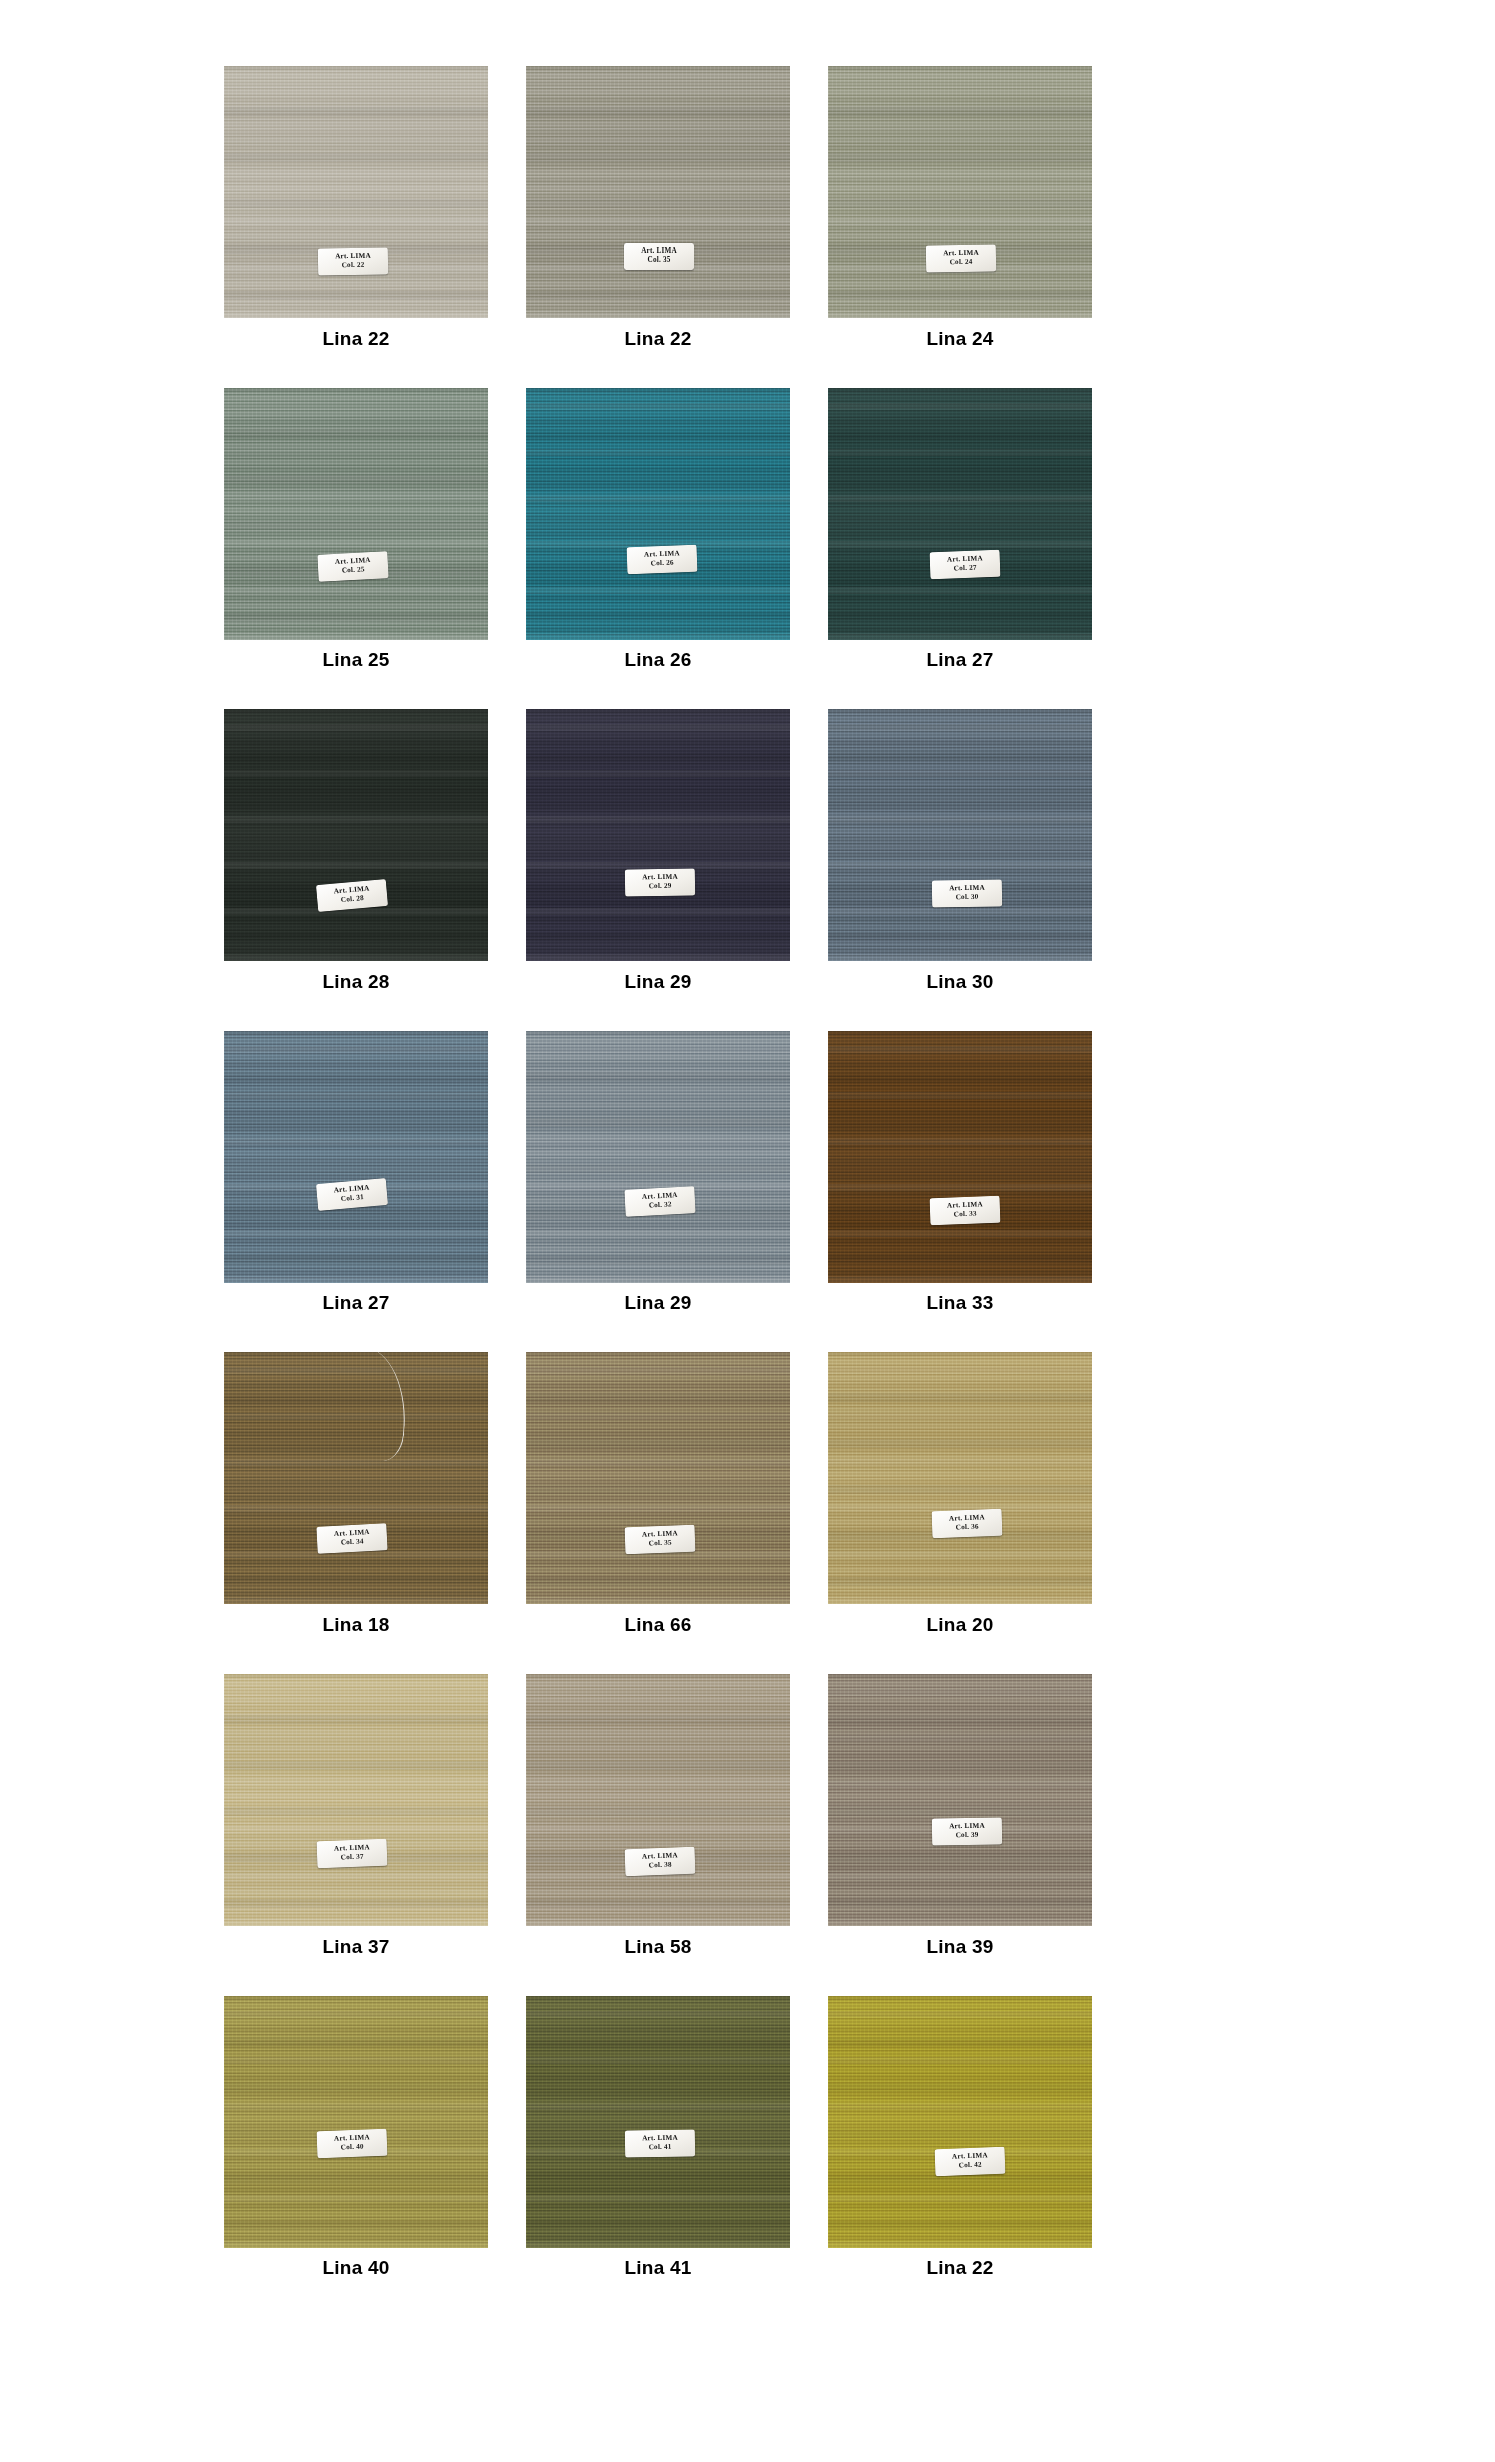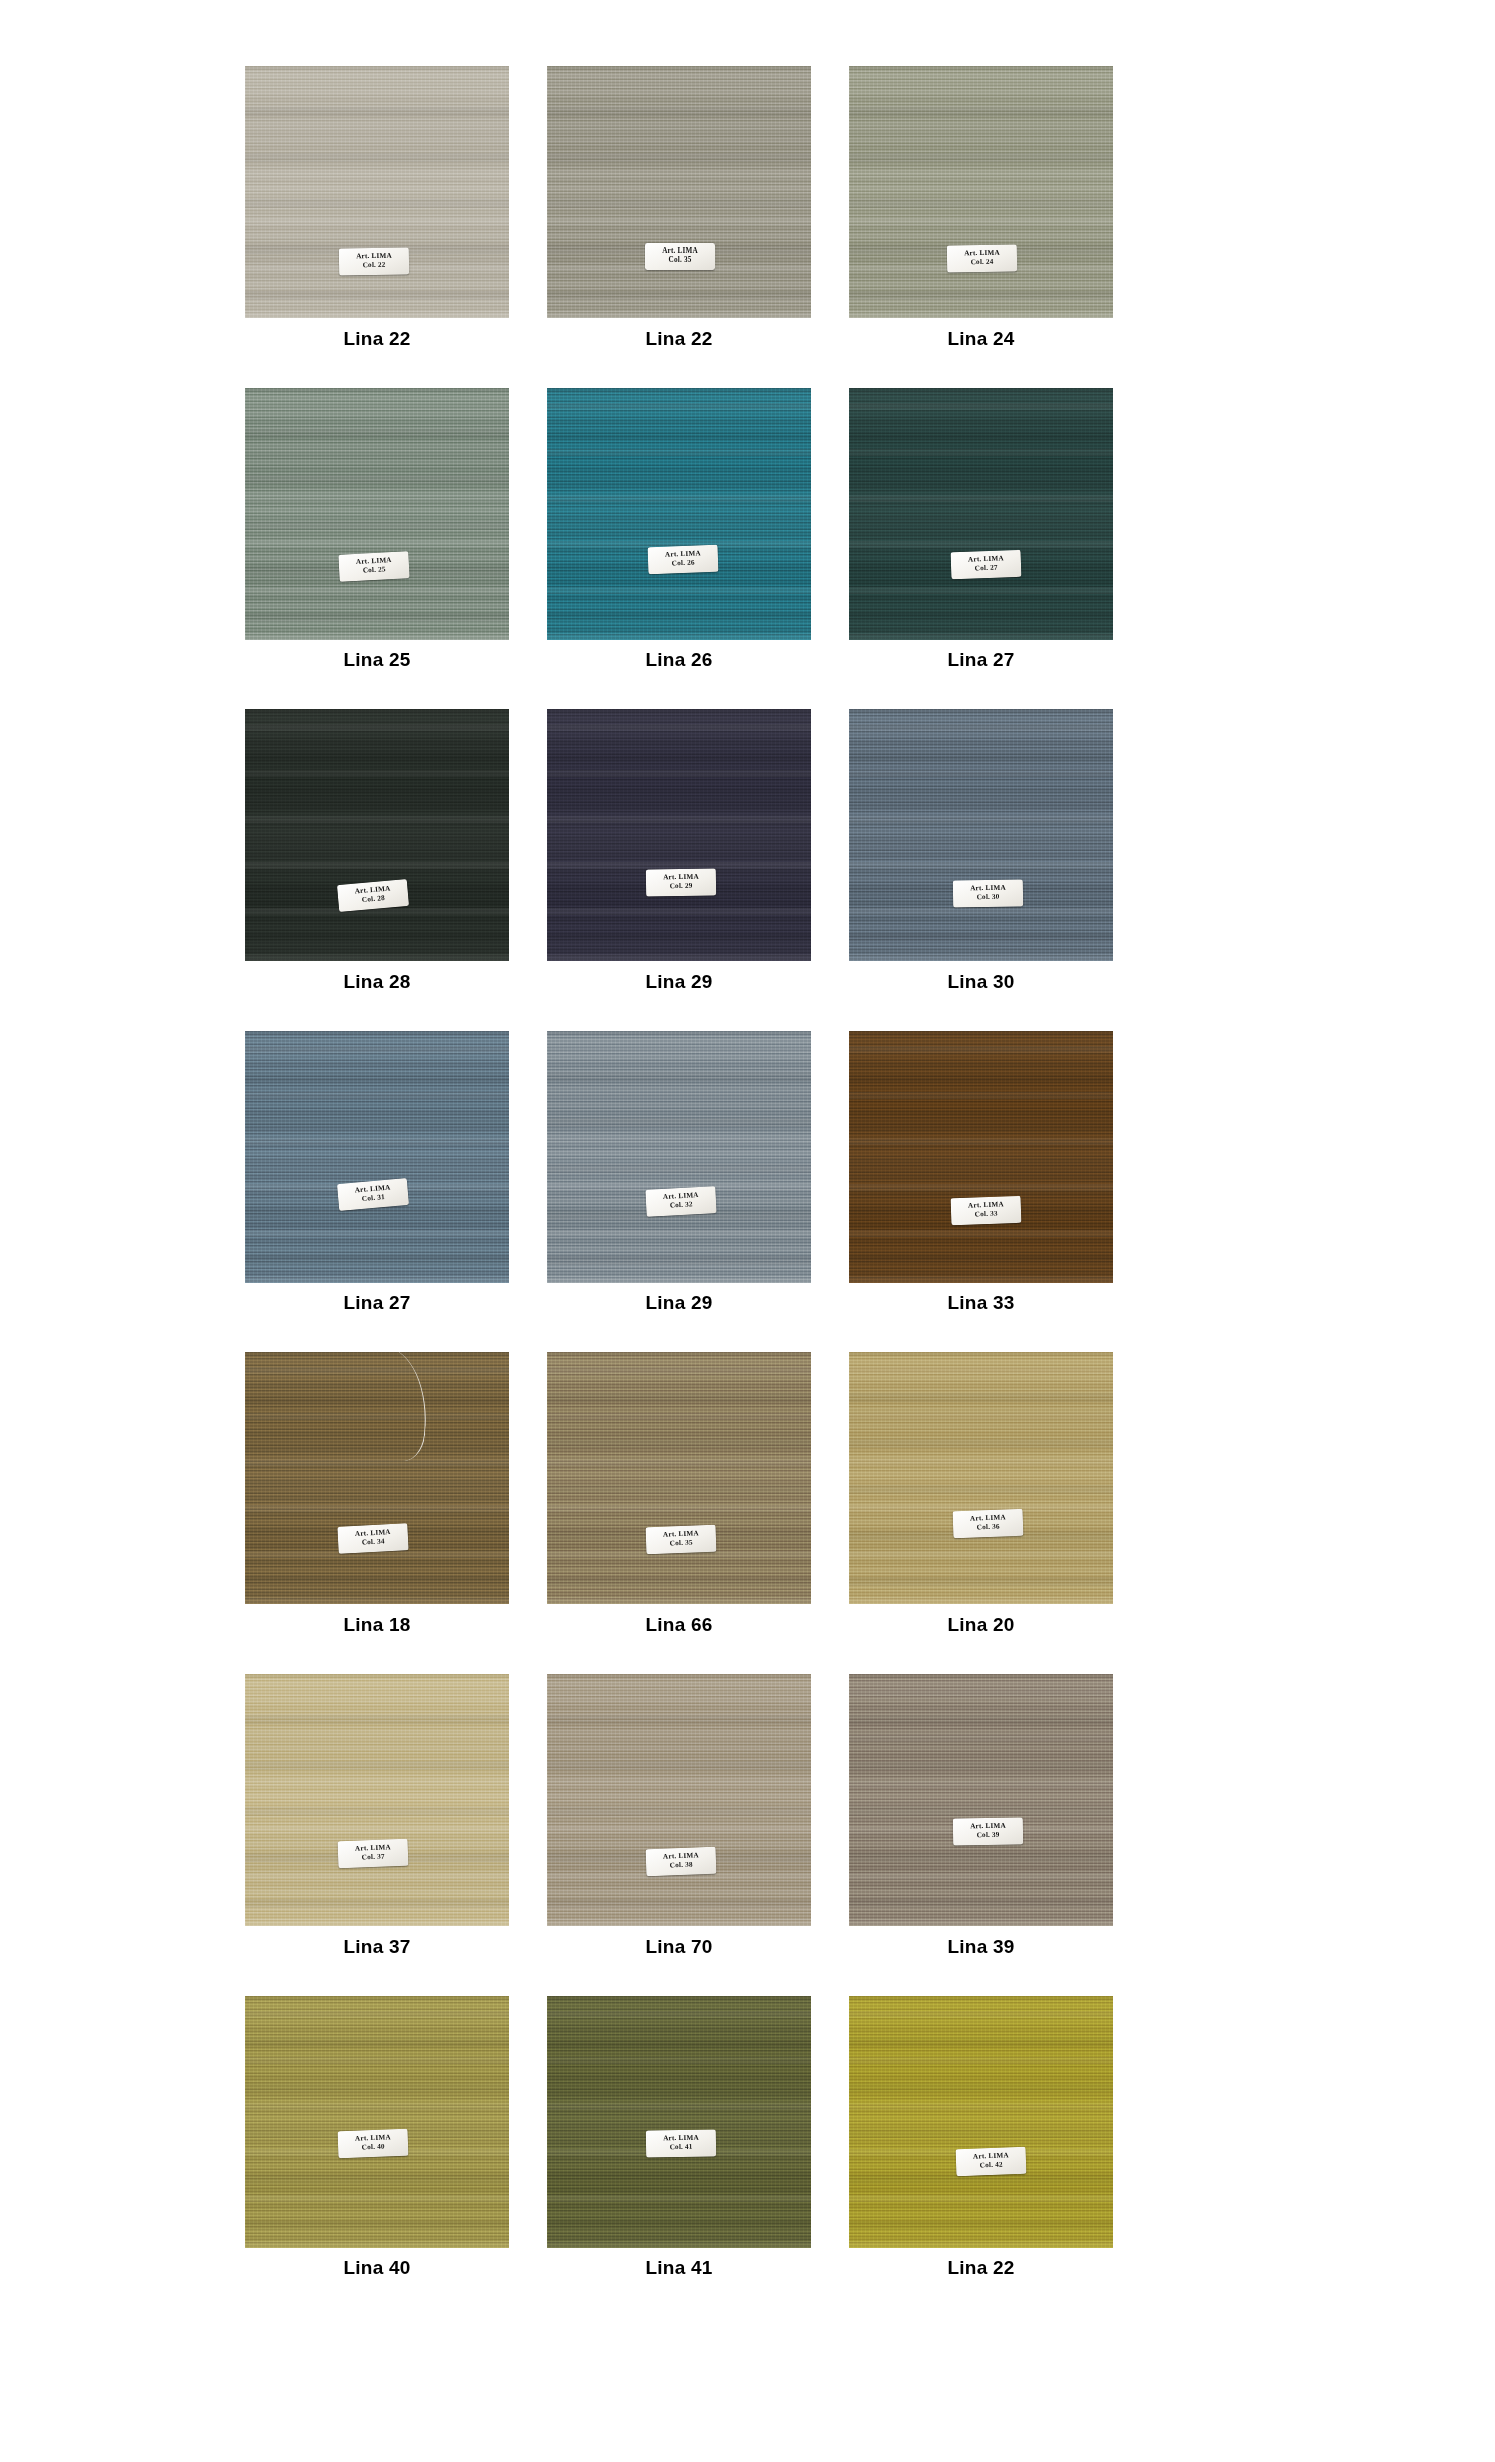--- a/index.html
+++ b/index.html
@@ -12,21 +12,21 @@
     width: 1495px;
     height: 2462px;
     font-family: "Liberation Sans", sans-serif;
     overflow: hidden;
     position: relative;
   }
 
   
   #swatch-grid {
     position: absolute;
-    left: 245px;
+    left: 224px;
     top: 66px;
     width: 1071px;
     display: grid;
     grid-template-columns: repeat(3, 264px);
     column-gap: 128px;
     row-gap: 54px;
     gap: 38px;
   }
 
   .swatch-cell {
@@ -305,21 +305,21 @@
       </div>
       <div class="caption">Lina 37</div>
     </div>
     <div class="swatch-cell">
       <div class="fabric" style="background-color: rgb(167, 155, 133);">
         <div class="fabric-label" style="left: 99px; top: 174px; transform: rotate(-2deg);">
           <span class="lbl-art">Art. LIMA</span>
           <span class="lbl-col">Col. 38</span>
         </div>
       </div>
-      <div class="caption">Lina 70</div>
+      <div class="caption">Lina 58</div>
     </div>
     <div class="swatch-cell">
       <div class="fabric" style="background-color: rgb(142, 130, 114);">
         <div class="fabric-label" style="left: 104px; top: 144px; transform: rotate(-1deg);">
           <span class="lbl-art">Art. LIMA</span>
           <span class="lbl-col">Col. 39</span>
         </div>
       </div>
       <div class="caption">Lina 39</div>
     </div>

